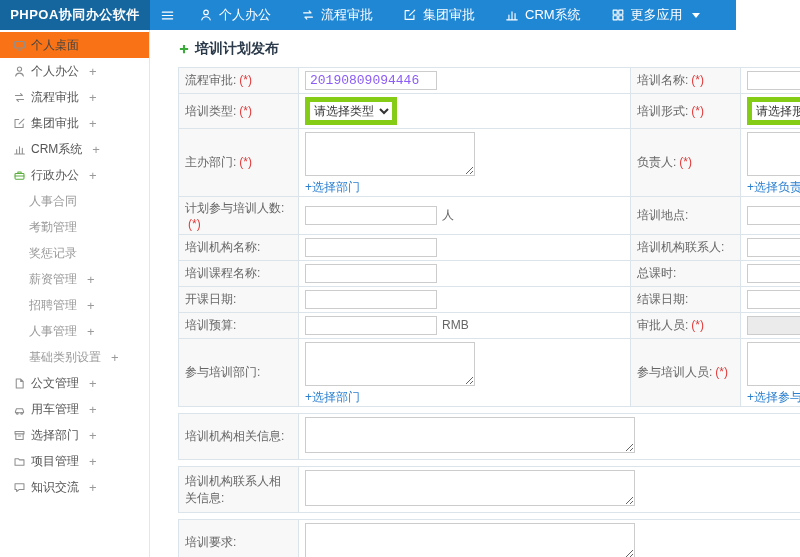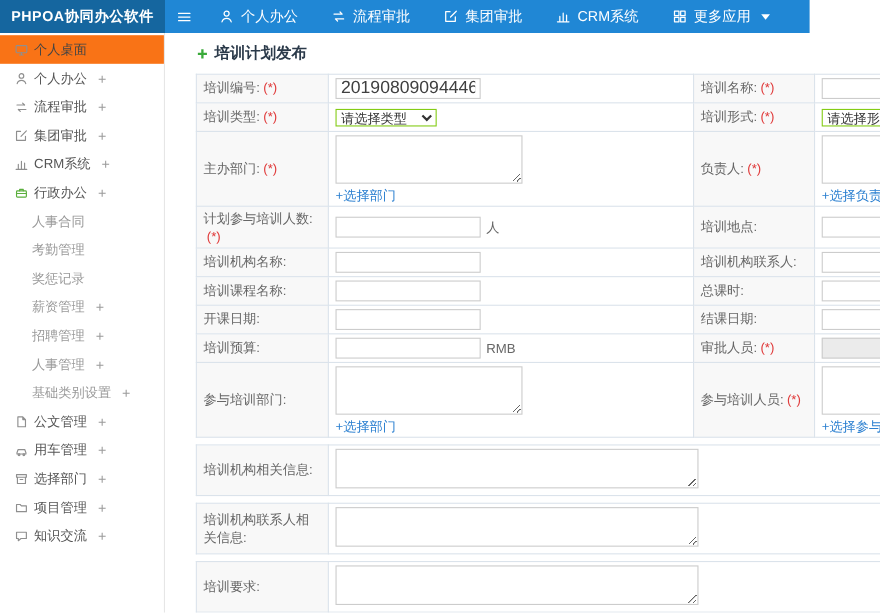--- a/index.html
+++ b/index.html
@@ -24,23 +24,23 @@
 .side-item.sub{padding-left:29px;color:#999}
 .content{position:absolute;top:30px;left:160px;width:650px;height:527px;overflow:hidden;padding:8px 0 16px 18px;background:#fff}
 .page-title{display:flex;align-items:center;gap:5px;margin:2px 0 9px}
 .page-title .plus{color:#3aaa3a;display:flex}
 .page-title .plus .ic{width:12px;height:12px}
 .page-title h1{font-size:14px;color:#2b3a4a;font-weight:bold}
 table.ft{border-collapse:collapse;table-layout:fixed;width:776px;margin-bottom:6px}
 table.ft td{border:1px solid #dbe3eb;padding:3px 6px;vertical-align:middle;overflow:hidden}
 td.lbl{background:#f8f8f8;color:#666;height:26px}
 .req{color:#e03b3b;margin-left:3px}
-.txt{height:19px;width:132px;border:1px solid #ccc;padding:0 4px;font-size:16px;color:#404040;font-family:Liberation Sans, sans-serif;background:#fff}
+.txt{height:19px;width:132px;border:1px solid #ccc;padding:0 4px;font-size:13px;color:#8b5cf6;font-family:Liberation Mono, monospace;background:#fff}
 .txt.gray{background:#ebebeb;width:58px}
-.sel{height:16px;min-width:92px;border:1px solid #84cc16;font-size:12px;color:#333;font-family:inherit;background:#fff}
+.sel{height:28px;min-width:92px;border:5px solid #84cc16;font-size:12px;color:#333;font-family:inherit;background:#fff}
 textarea{border:1px solid #ccc;font-family:inherit;font-size:12px;color:#333;background:#fff}
 .ta-l{width:170px;height:44px}
 .ta-r{width:150px;height:44px}
 .ta-w{width:330px;height:36px}
 .linkrow{margin-top:2px;line-height:12px}
 .link{color:#2a7fd0;text-decoration:none;font-size:12px;cursor:pointer;white-space:nowrap}
 .unit{margin-left:5px;color:#666}
 </style>
 </head>
 <body>
@@ -284,21 +284,21 @@
 
   <table class="ft">
     <colgroup>
         <col style="width:120px">
         <col style="width:332px">
         <col style="width:110px">
         <col>
       </colgroup>
     <tbody>
         <tr>
-      <td class="lbl"><span>培训编号:</span><span class="req">(*)</span></td>
+      <td class="lbl"><span>流程审批:</span><span class="req">(*)</span></td>
       <td><input type="text" class="txt" value="20190809094446" style=""></td>
       <td class="lbl"><span>培训名称:</span><span class="req">(*)</span></td>
       <td><input type="text" class="txt" style=""></td>
     </tr>
     <tr>
       <td class="lbl"><span>培训类型:</span><span class="req">(*)</span></td>
       <td><select class="sel"><option>请选择类型</option></select></td>
       <td class="lbl"><span>培训形式:</span><span class="req">(*)</span></td>
       <td><select class="sel"><option>请选择形式</option></select></td>
     </tr>

